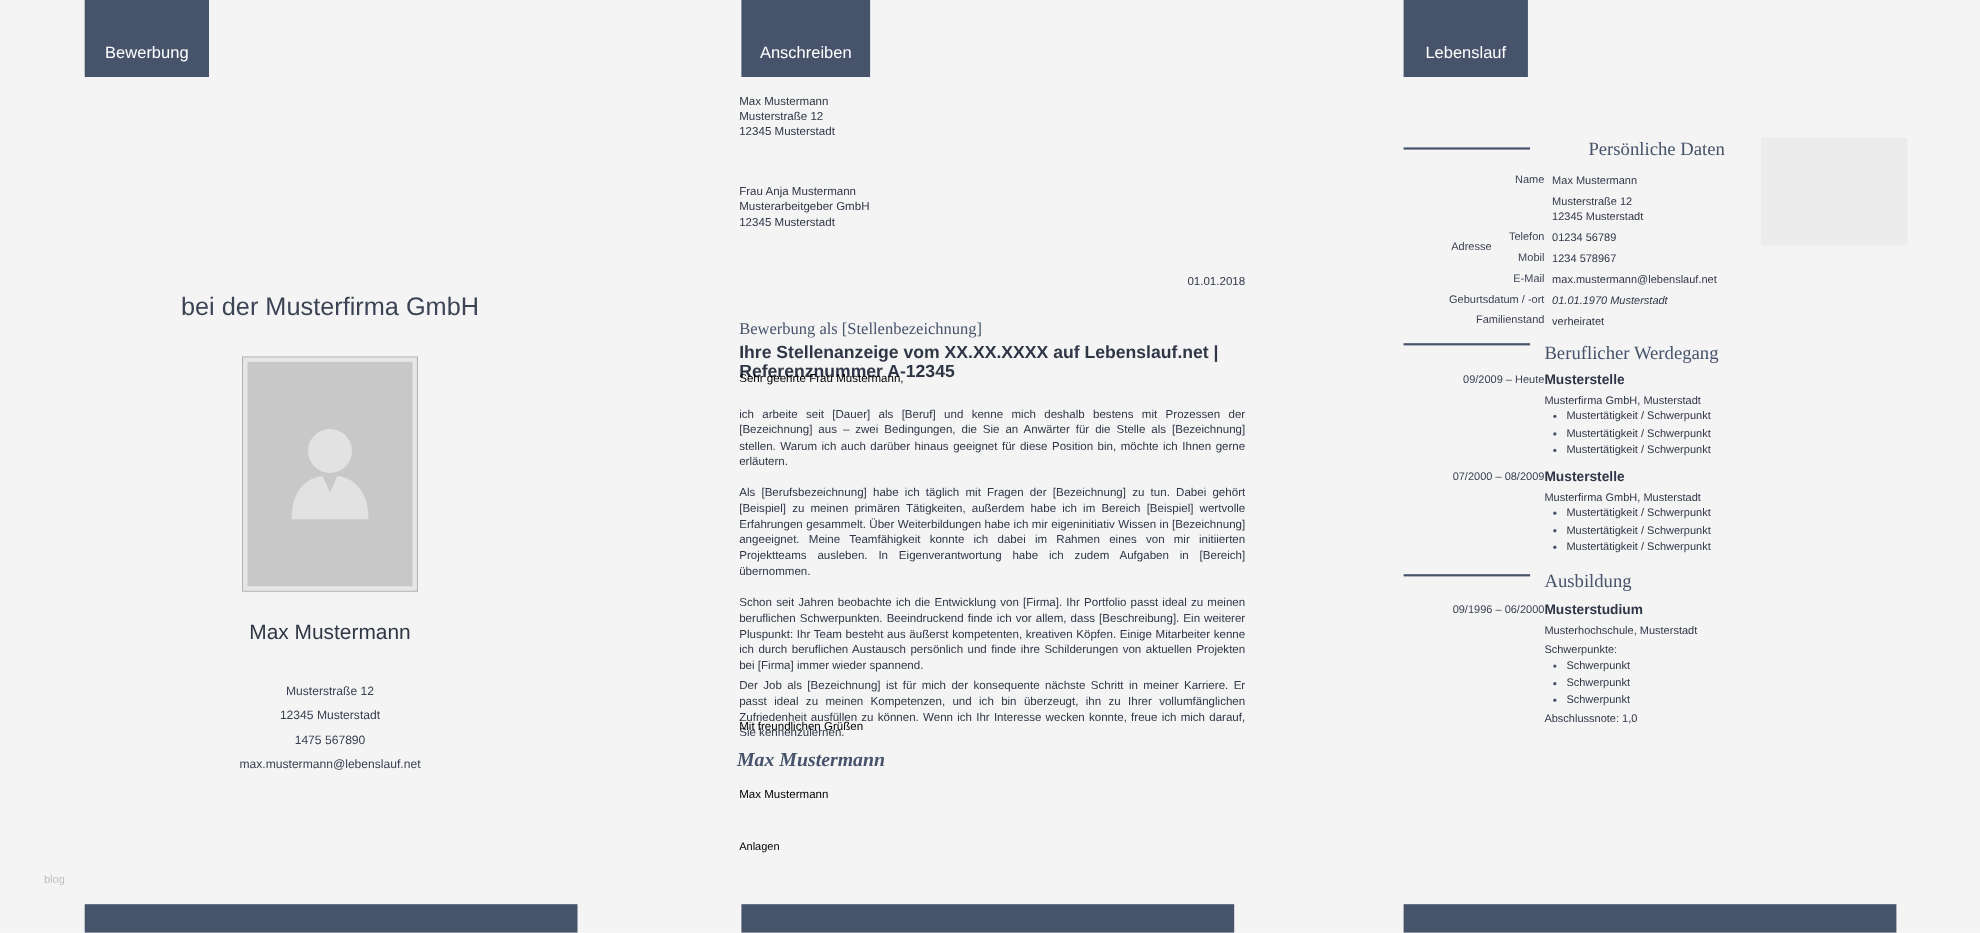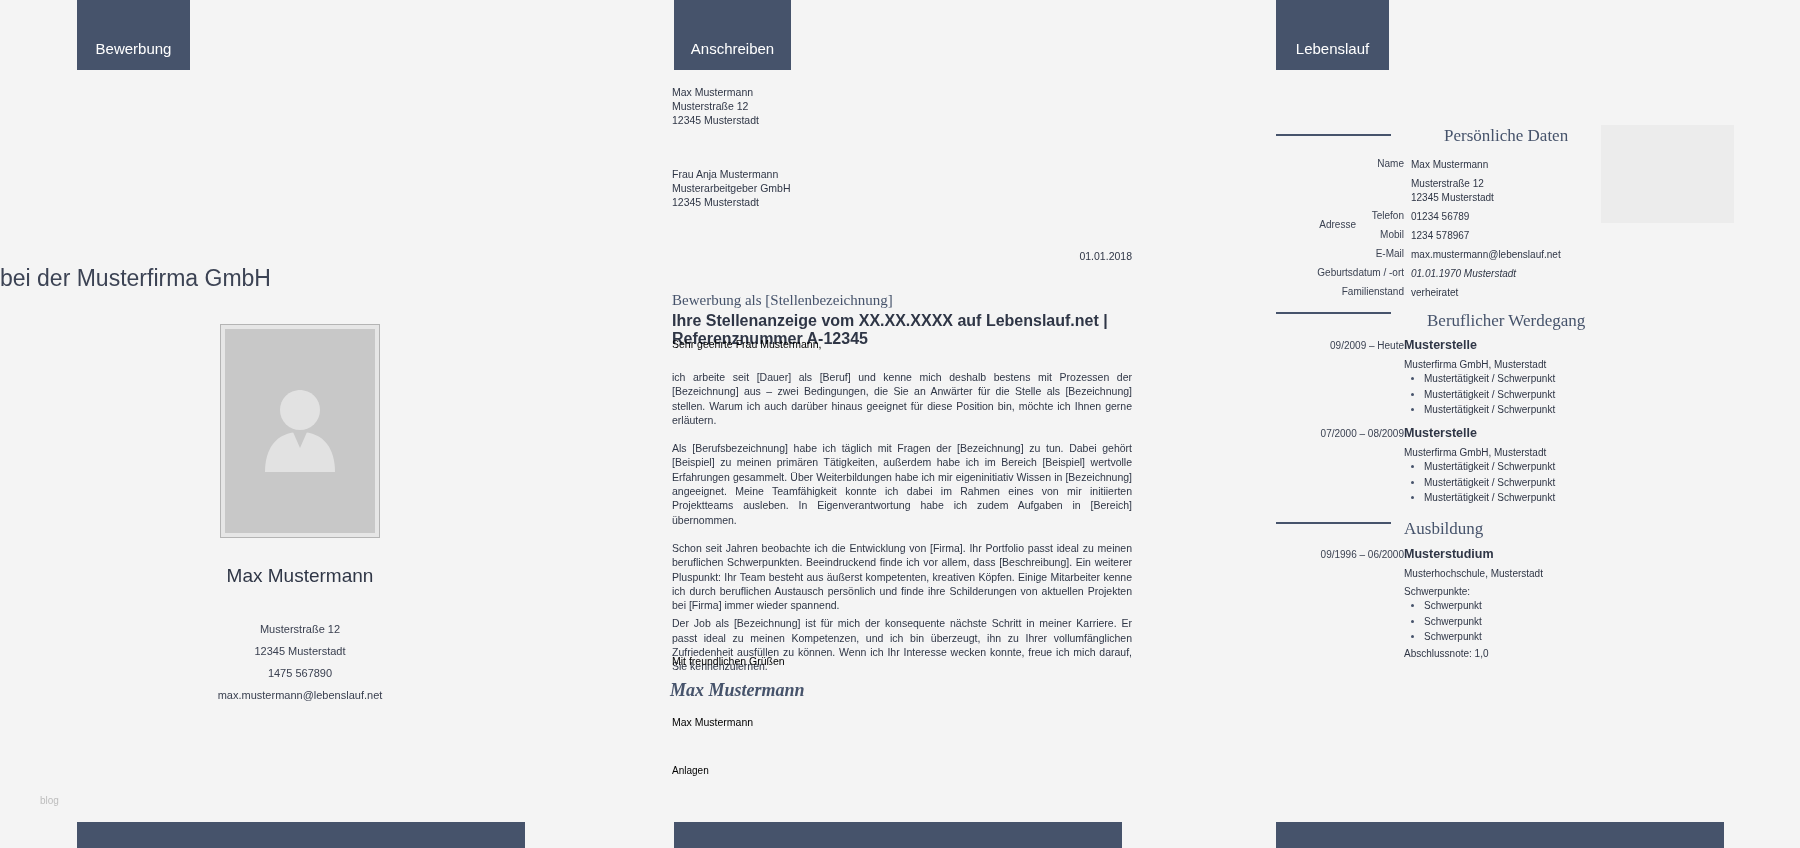--- a/index.html
+++ b/index.html
@@ -66,21 +66,21 @@
     text-align: center;
     font-family: "Liberation Serif", serif;
     font-weight: bold;
     font-size: 29px;
     color: #46536b;
   }
   .dk-sub {
     position: absolute;
     left: 0; top: 265px;
     width: 600px;
-    text-align: left;
+    text-align: center;
     font-size: 23px;
     color: #3c4354;
   }
   .dk-photo {
     position: absolute;
     left: 221px; top: 325px;
     width: 158px; height: 212px;
     background: #c8c8c8;
     border: 4px solid #e6e6e6;
     box-shadow: 0 0 0 1px #b4b4b4;
@@ -350,21 +350,21 @@
   <div class="lb-label" style="left:1286px; top:248px;">E-Mail</div>
   <div class="lb-val" style="left:1411px; top:248px;">max.mustermann@lebenslauf.net</div>
 
   <div class="lb-label" style="left:1286px; top:267px;">Geburtsdatum / -ort</div>
   <div class="lb-val" style="left:1411px; top:267px;font-style:italic;">01.01.1970 Musterstadt</div>
 
   <div class="lb-label" style="left:1286px; top:286px;">Familienstand</div>
   <div class="lb-val" style="left:1411px; top:286px;">verheiratet</div>
 
   <div class="lb-rule" style="left:1276px; top:312px;"></div>
-  <div class="lb-section" style="left:1404px; top:311px;margin-left:23px;">Beruflicher Werdegang</div>
+  <div class="lb-section" style="left:1404px; top:311px;">Beruflicher Werdegang</div>
 
   <div class="lb-label" style="left:1286px; top:340px;">09/2009 – Heute</div>
   <div class="lb-job-title" style="left:1404px; top:338px;">Musterstelle</div>
   <div class="lb-job-org" style="left:1404px; top:359px;">Musterfirma GmbH, Musterstadt</div>
   <ul class="lb-bullets" style="left:1410px; top:371px; width:260px;">
     <li>Mustertätigkeit / Schwerpunkt</li>
     <li>Mustertätigkeit / Schwerpunkt</li>
     <li>Mustertätigkeit / Schwerpunkt</li>
   </ul>
 

